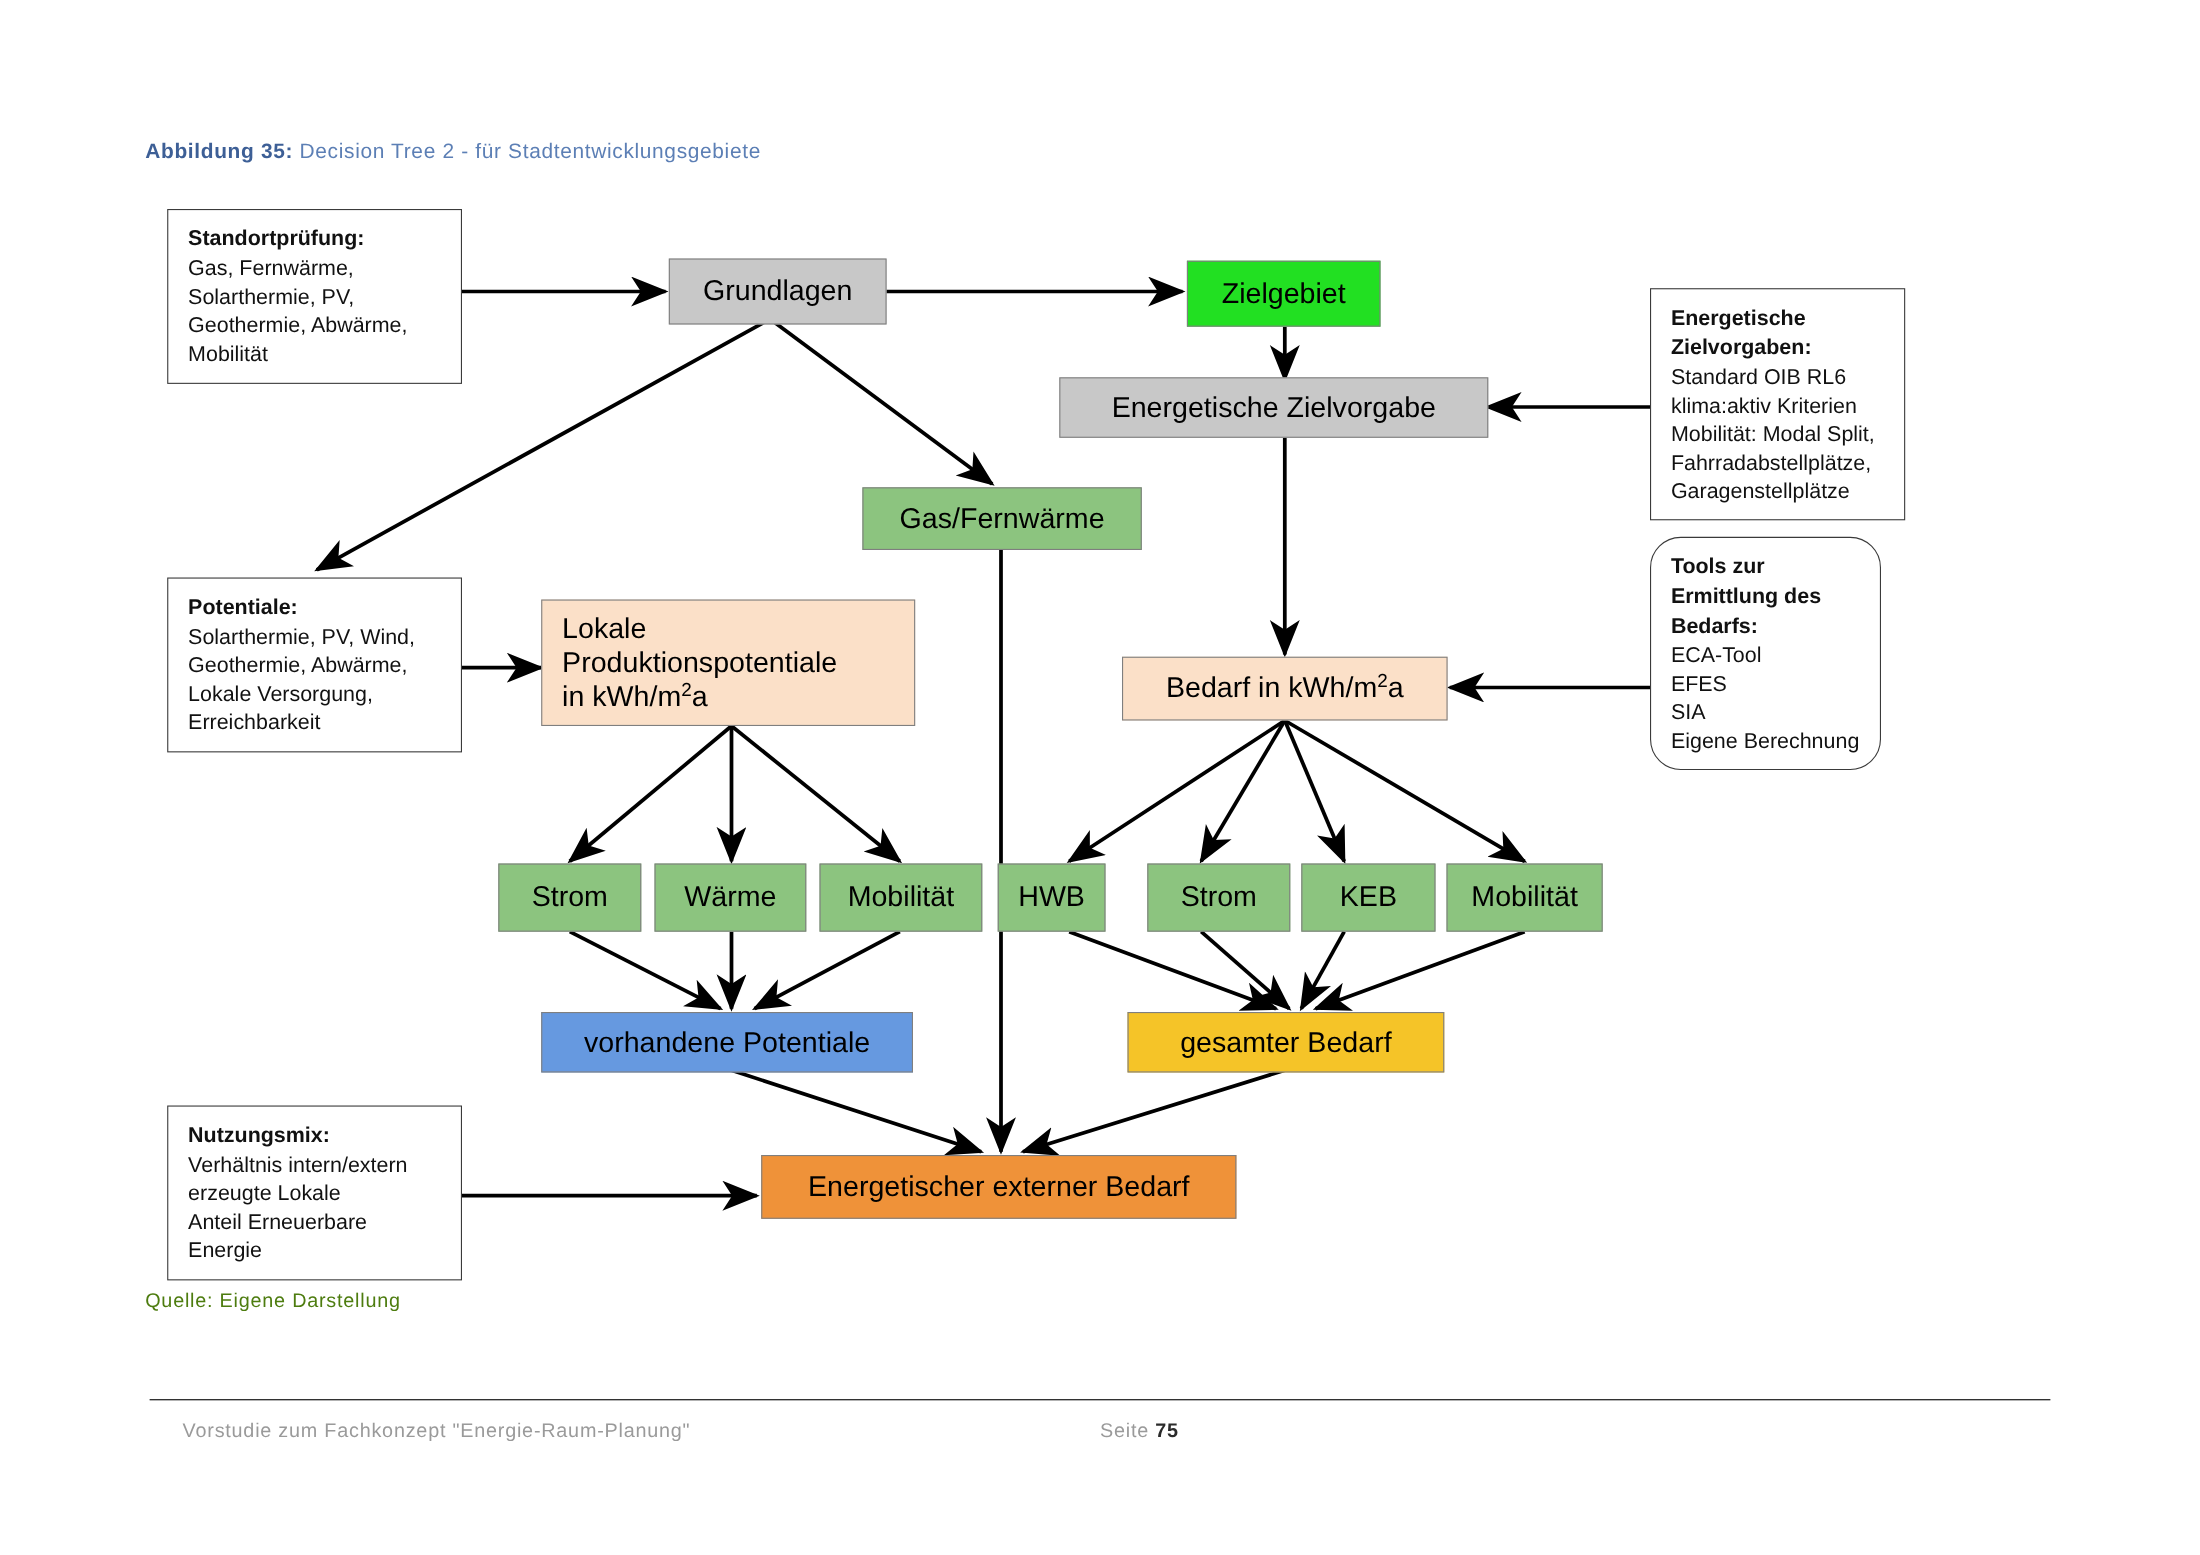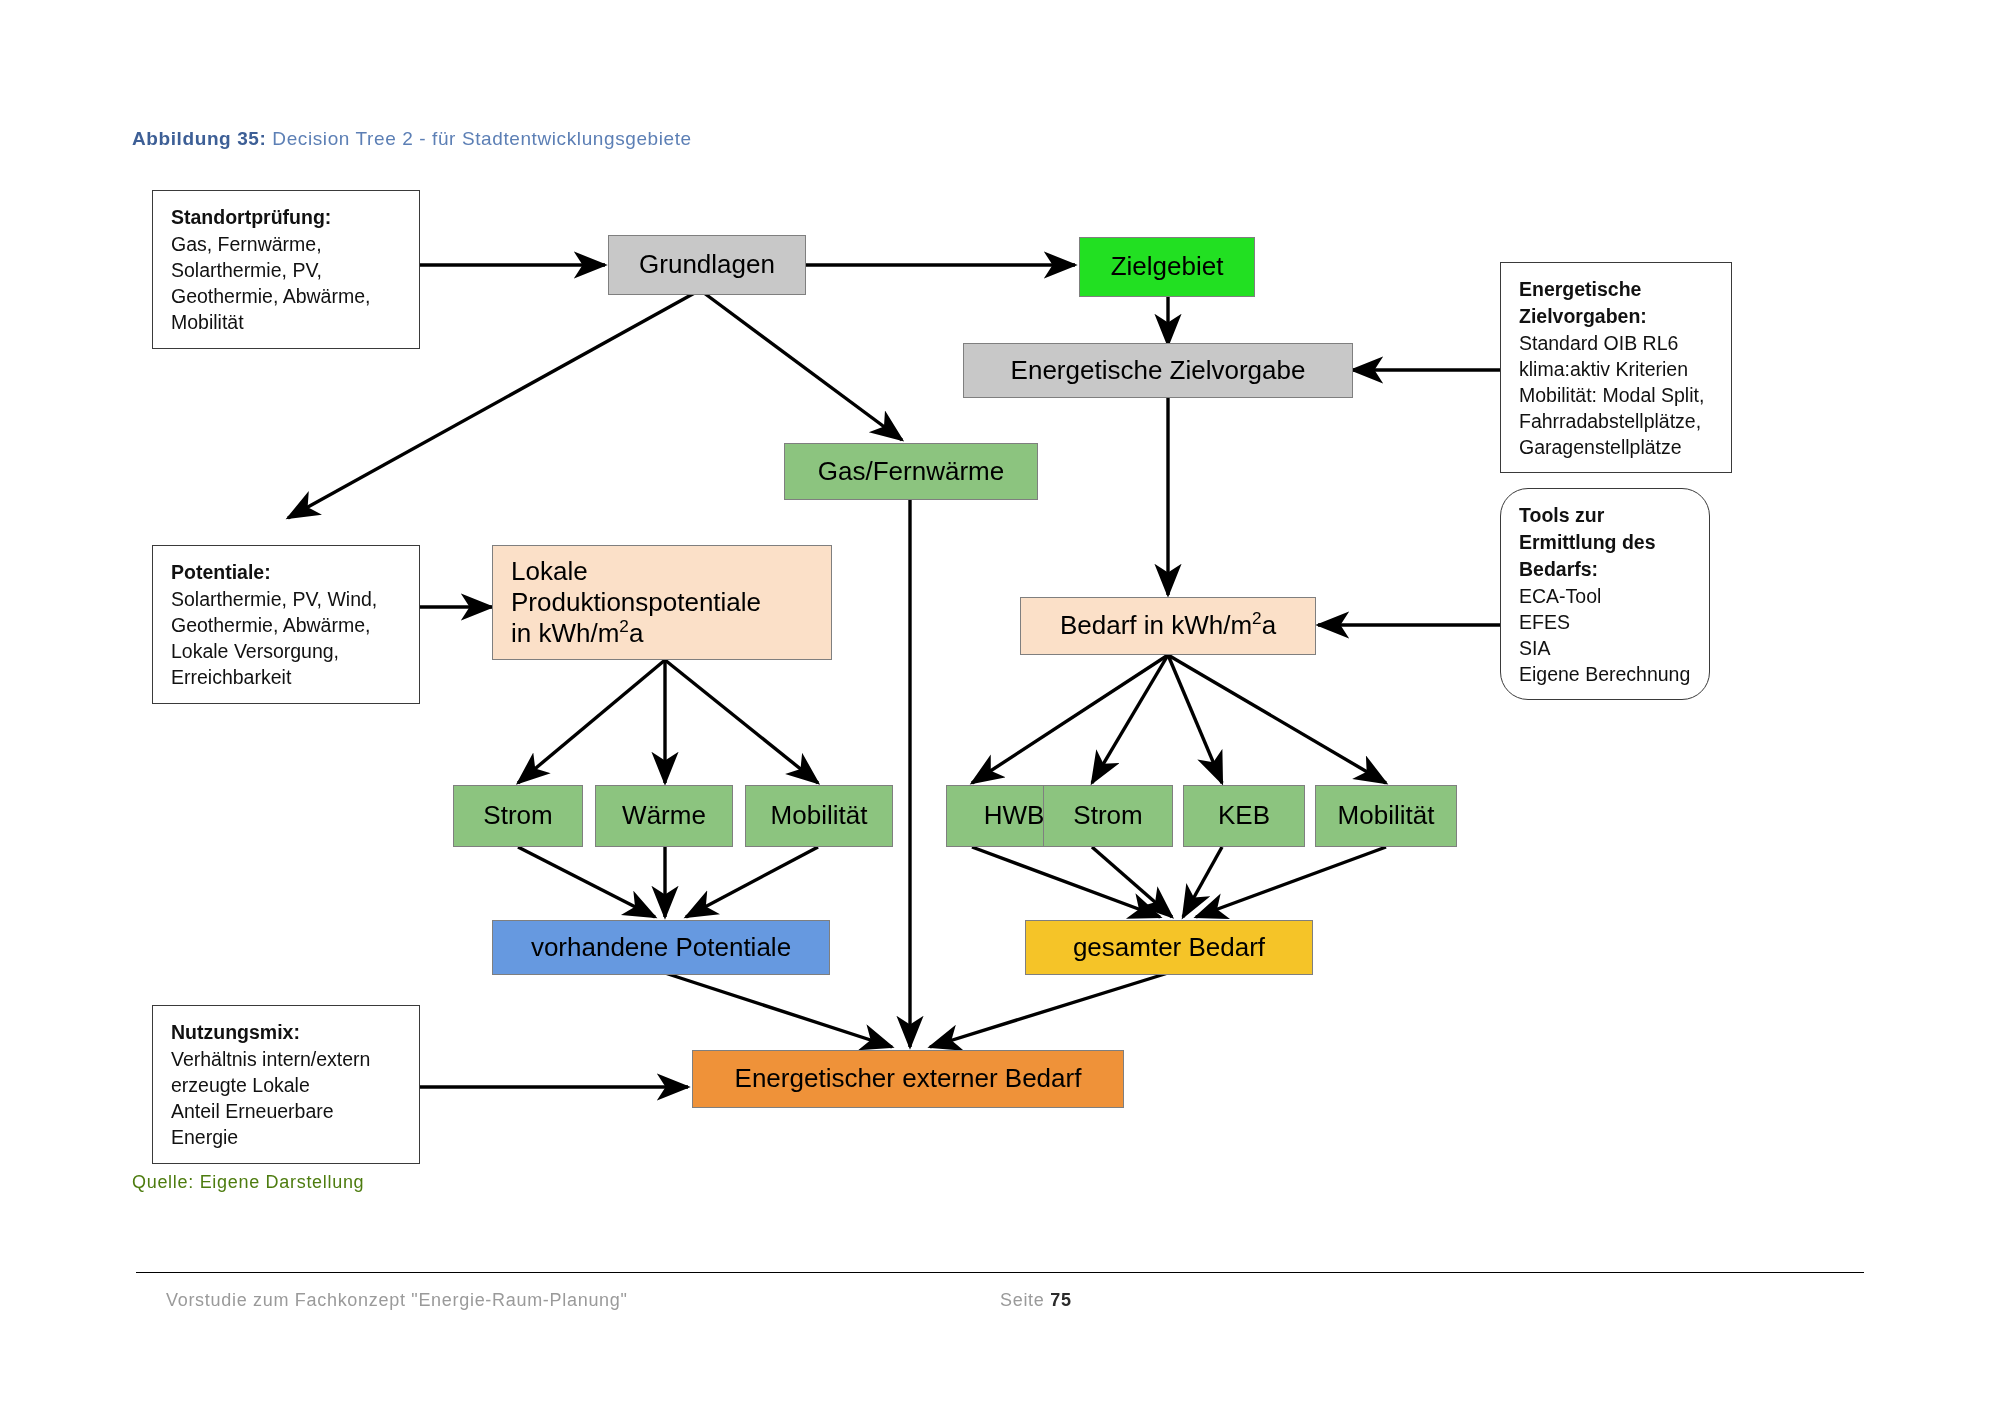--- a/index.html
+++ b/index.html
@@ -205,21 +205,21 @@
   </svg>
 
   <div class="infobox" style="left:152px; top:190px; width:268px;">
     <span class="ib-title">Standortprüfung:</span>
     <span class="ib-line">Gas, Fernwärme,</span>
     <span class="ib-line">Solarthermie, PV,</span>
     <span class="ib-line">Geothermie, Abwärme,</span>
     <span class="ib-line">Mobilität</span>
   </div>
 
-  <div class="infobox" style="left:152px; top:525px; width:268px;margin-top:20px;">
+  <div class="infobox" style="left:152px; top:525px; width:268px;">
     <span class="ib-title">Potentiale:</span>
     <span class="ib-line">Solarthermie, PV, Wind,</span>
     <span class="ib-line">Geothermie, Abwärme,</span>
     <span class="ib-line">Lokale Versorgung,</span>
     <span class="ib-line">Erreichbarkeit</span>
   </div>
 
   <div class="infobox" style="left:152px; top:1005px; width:268px;">
     <span class="ib-title">Nutzungsmix:</span>
     <span class="ib-line">Verhältnis intern/extern</span>
@@ -277,21 +277,21 @@
   <div class="node green" style="left:453px; top:785px; width:130px; height:62px;">
     <span>Strom</span>
   </div>
   <div class="node green" style="left:595px; top:785px; width:138px; height:62px;">
     <span>Wärme</span>
   </div>
   <div class="node green" style="left:745px; top:785px; width:148px; height:62px;">
     <span>Mobilität</span>
   </div>
 
-  <div class="node green" style="left:946px; top:785px; width:136px; height:62px;">
+  <div class="node green" style="left:907px; top:785px; width:98px; height:62px;">
     <span>HWB</span>
   </div>
   <div class="node green" style="left:1043px; top:785px; width:130px; height:62px;">
     <span>Strom</span>
   </div>
   <div class="node green" style="left:1183px; top:785px; width:122px; height:62px;">
     <span>KEB</span>
   </div>
   <div class="node green" style="left:1315px; top:785px; width:142px; height:62px;">
     <span>Mobilität</span>

